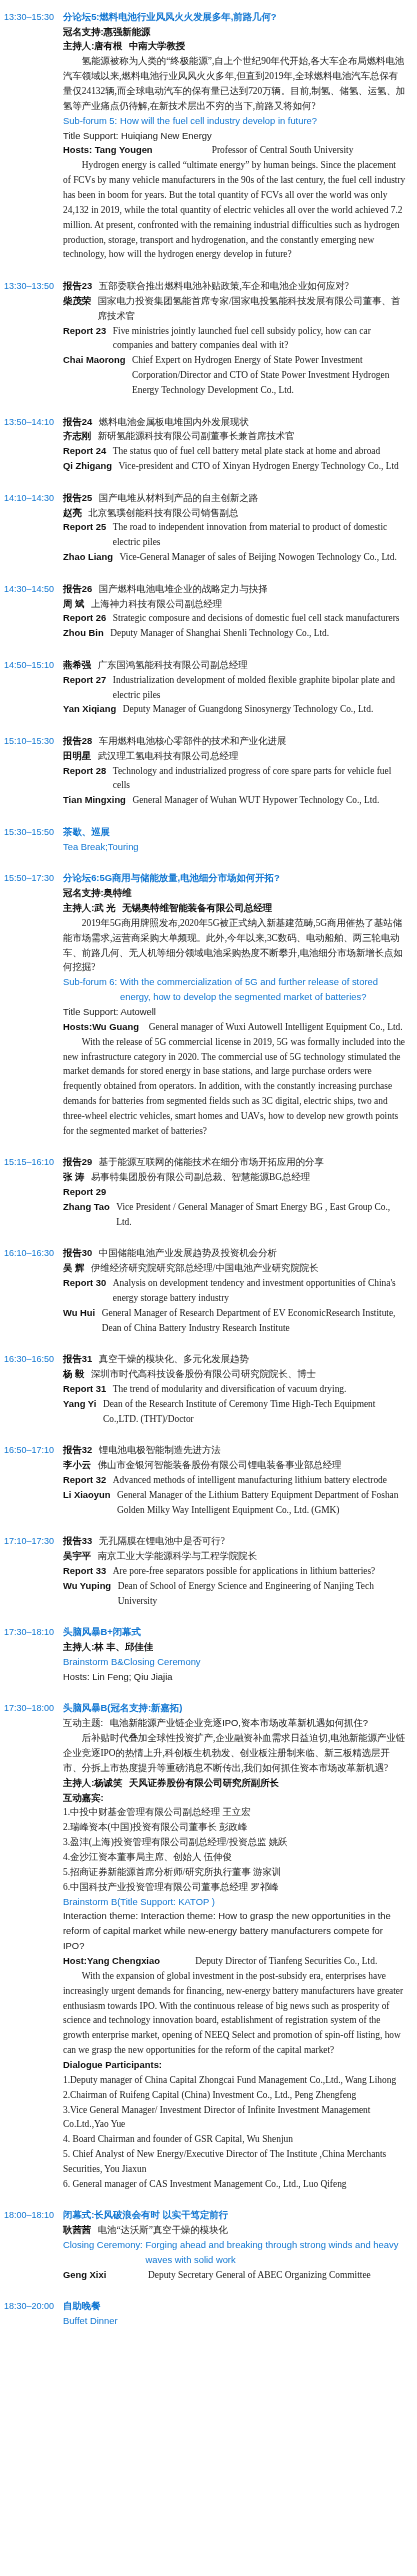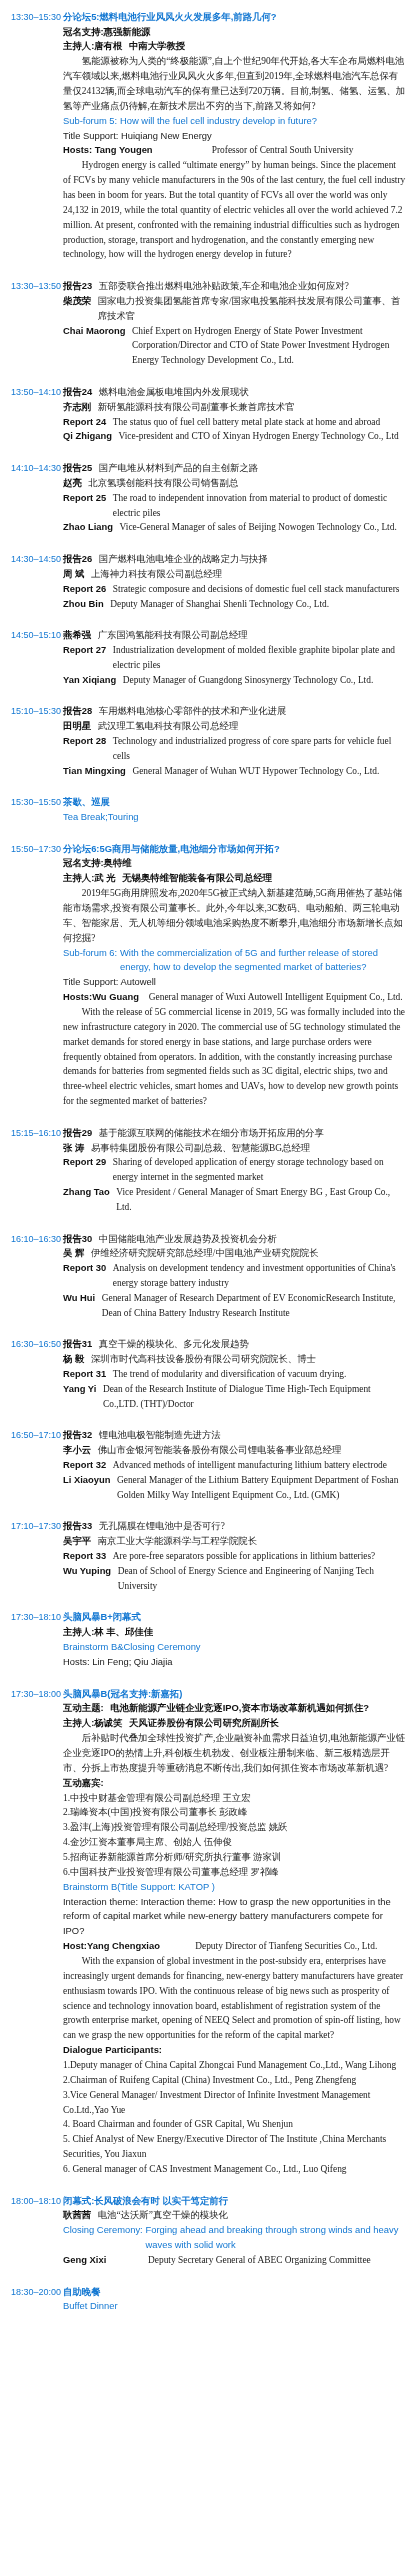--- a/index.html
+++ b/index.html
@@ -10,21 +10,21 @@
   body{
     width:417px;
     color:var(--ink);
     font-size:9.4px;
     font-family:"Liberation Sans",sans-serif;
   }
   #agenda{padding:9.7px 11px 16.7px 0;box-sizing:border-box;}
   .session{display:flex;margin-bottom:16.7px;}
   .time{
     flex:0 0 63px;
-    padding-left:11px;
+    padding-left:4px;
     box-sizing:border-box;
     color:var(--blue);
     font-family:"Liberation Sans",sans-serif;
     font-size:9px;
     line-height:1.6;
   }
   .content{flex:1;min-width:0;}
   .blk{line-height:1.58;}
   .hang{display:flex;}
   .hang .lbl{white-space:nowrap;margin-right:0.7em;}
@@ -37,21 +37,21 @@
   .h-en{font-family:"Liberation Sans",sans-serif;color:var(--blue);}
   .h-en .lbl{margin-right:0.3em;}
 
   
   .b-cn .lbl{font-family:"Liberation Sans",sans-serif;font-weight:700;color:#111;}
   .b-cn .txt{font-family:"Liberation Serif",serif;}
   .b-cn{font-family:"Liberation Sans",sans-serif;font-weight:700;color:#111;}
 
   
   .bb-cn{font-family:"Liberation Sans",sans-serif;font-weight:700;color:#111;}
-  .bb-cn .lbl,.bb-cn .txt{font-weight:700;}
+  .bb-cn .lbl,.bb-cn .txt{font-weight:400;}
 
   
   .b-en .lbl{font-family:"Liberation Sans",sans-serif;font-weight:700;color:#111;}
   .b-en .txt{font-family:"Liberation Serif",serif;text-align:center;}
 
   
   .p-cn,.p-en{font-family:"Liberation Serif",serif;text-indent:2em;}
 
   
   .r-cn .lbl,.r-en .lbl{font-family:"Liberation Sans",sans-serif;font-weight:700;color:#111;}
@@ -97,20 +97,24 @@
       <div class="content">
         <div class="blk r-cn hang">
           <span class="lbl">报告23</span>
           <span class="txt">五部委联合推出燃料电池补贴政策,车企和电池企业如何应对?</span>
         </div>
         <div class="blk r-cn hang">
           <span class="lbl">柴茂荣</span>
           <span class="txt">国家电力投资集团氢能首席专家/国家电投氢能科技发展有限公司董事、首席技术官</span>
         </div>
         <div class="blk r-en hang">
+          <span class="lbl">Report 23</span>
+          <span class="txt">Five ministries jointly launched fuel cell subsidy policy, how can car companies and battery companies deal with it?</span>
+        </div>
+        <div class="blk r-en hang">
           <span class="lbl">Chai Maorong</span>
           <span class="txt">Chief Expert on Hydrogen Energy of State Power Investment Corporation/Director and CTO of State Power Investment Hydrogen Energy Technology Development Co., Ltd.</span>
         </div>
       </div>
     </div>
     <div class="session">
       <div class="time">13:50–14:10</div>
       <div class="content">
         <div class="blk r-cn hang">
           <span class="lbl">报告24</span>
@@ -219,21 +223,21 @@
     </div>
     <div class="session">
       <div class="time">15:50–17:30</div>
       <div class="content">
         <div class="blk h-cn">分论坛6:5G商用与储能放量,电池细分市场如何开拓?</div>
         <div class="blk b-cn"><span class="lbl">冠名支持:奥特维</span></div>
         <div class="blk b-cn hang">
           <span class="lbl">主持人:武 光</span>
           <span class="txt">无锡奥特维智能装备有限公司总经理</span>
         </div>
-        <div class="blk p-cn">2019年5G商用牌照发布,2020年5G被正式纳入新基建范畴,5G商用催热了基站储能市场需求,投资有限公司董事长。此外,今年以来,3C数码、电动船舶、两三轮电动车、智能家居、无人机等细分领域电池采购热度不断攀升,电池细分市场新增长点如何挖掘?</div>
+        <div class="blk p-cn">2019年5G商用牌照发布,2020年5G被正式纳入新基建范畴,5G商用催热了基站储能市场需求,运营商采购大单频现。此外,今年以来,3C数码、电动船舶、两三轮电动车、前路几何、无人机等细分领域电池采购热度不断攀升,电池细分市场新增长点如何挖掘?</div>
         <div class="blk h-en hang">
           <span class="lbl">Sub-forum 6:</span>
           <span class="txt">With the commercialization of 5G and further release of stored energy, how to develop the segmented market of batteries?</span>
         </div>
         <div class="blk s-en">Title Support: Autowell</div>
         <div class="blk b-en hang">
           <span class="lbl">Hosts:Wu Guang</span>
           <span class="txt">General manager of Wuxi Autowell Intelligent Equipment Co., Ltd.</span>
         </div>
         <div class="blk p-en">With the release of 5G commercial license in 2019, 5G was formally included into the new infrastructure category in 2020. The commercial use of 5G technology stimulated the market demands for stored energy in base stations, and large purchase orders were frequently obtained from operators. In addition, with the constantly increasing purchase demands for batteries from segmented fields such as 3C digital, electric ships, two and three-wheel electric vehicles, smart homes and UAVs, how to develop new growth points for the segmented market of batteries?</div>
@@ -245,21 +249,20 @@
         <div class="blk r-cn hang">
           <span class="lbl">报告29</span>
           <span class="txt">基于能源互联网的储能技术在细分市场开拓应用的分享</span>
         </div>
         <div class="blk r-cn hang">
           <span class="lbl">张 涛</span>
           <span class="txt">易事特集团股份有限公司副总裁、智慧能源BG总经理</span>
         </div>
         <div class="blk r-en hang">
           <span class="lbl">Report 29</span>
-          <span class="txt">Sharing of developed application of energy storage technology based on energy internet in the segmented market</span>
         </div>
         <div class="blk r-en hang">
           <span class="lbl">Zhang Tao</span>
           <span class="txt">Vice President / General Manager of Smart Energy BG , East Group Co., Ltd.</span>
         </div>
       </div>
     </div>
     <div class="session">
       <div class="time">16:10–16:30</div>
       <div class="content">
@@ -291,21 +294,21 @@
         <div class="blk r-cn hang">
           <span class="lbl">杨 毅</span>
           <span class="txt">深圳市时代高科技设备股份有限公司研究院院长、博士</span>
         </div>
         <div class="blk r-en hang">
           <span class="lbl">Report 31</span>
           <span class="txt">The trend of modularity and diversification of vacuum drying.</span>
         </div>
         <div class="blk r-en hang">
           <span class="lbl">Yang Yi</span>
-          <span class="txt">Dean of the Research Institute of Dialogue Time High-Tech Equipment Co.,LTD. (THT)/Doctor</span>
+          <span class="txt">Dean of the Research Institute of Ceremony Time High-Tech Equipment Co.,LTD. (THT)/Doctor</span>
         </div>
       </div>
     </div>
     <div class="session">
       <div class="time">16:50–17:10</div>
       <div class="content">
         <div class="blk r-cn hang">
           <span class="lbl">报告32</span>
           <span class="txt">锂电池电极智能制造先进方法</span>
         </div>
@@ -354,25 +357,25 @@
       </div>
     </div>
     <div class="session">
       <div class="time">17:30–18:00</div>
       <div class="content">
         <div class="blk h-cn">头脑风暴B(冠名支持:新嘉拓)</div>
         <div class="blk bb-cn hang">
           <span class="lbl">互动主题:</span>
           <span class="txt">电池新能源产业链企业竞逐IPO,资本市场改革新机遇如何抓住?</span>
         </div>
+        <div class="blk p-cn">后补贴时代叠加全球性投资扩产,企业融资补血需求日益迫切,电池新能源产业链企业竞逐IPO的热情上升,科创板生机勃发、创业板注册制来临、新三板精选层开市、分拆上市热度提升等重磅消息不断传出,我们如何抓住资本市场改革新机遇?</div>
         <div class="blk b-cn hang">
           <span class="lbl">主持人:杨诚笑</span>
           <span class="txt">天风证券股份有限公司研究所副所长</span>
         </div>
-        <div class="blk p-cn">后补贴时代叠加全球性投资扩产,企业融资补血需求日益迫切,电池新能源产业链企业竞逐IPO的热情上升,科创板生机勃发、创业板注册制来临、新三板精选层开市、分拆上市热度提升等重磅消息不断传出,我们如何抓住资本市场改革新机遇?</div>
         <div class="blk b-cn"><span class="lbl">互动嘉宾:</span></div>
         <div class="blk g-cn">1.中投中财基金管理有限公司副总经理 王立宏</div>
         <div class="blk g-cn">2.瑞峰资本(中国)投资有限公司董事长 彭政峰</div>
         <div class="blk g-cn">3.盈沣(上海)投资管理有限公司副总经理/投资总监 姚跃</div>
         <div class="blk g-cn">4.金沙江资本董事局主席、创始人 伍伸俊</div>
         <div class="blk g-cn">5.招商证券新能源首席分析师/研究所执行董事 游家训</div>
         <div class="blk g-cn">6.中国科技产业投资管理有限公司董事总经理 罗祁峰</div>
         <div class="blk h-en">Brainstorm B(Title Support: KATOP )</div>
         <div class="blk s-en">Interaction theme: Interaction theme: How to grasp the new opportunities in the reform of capital market while new-energy battery manufacturers compete for IPO?</div>
         <div class="blk b-en hang">

